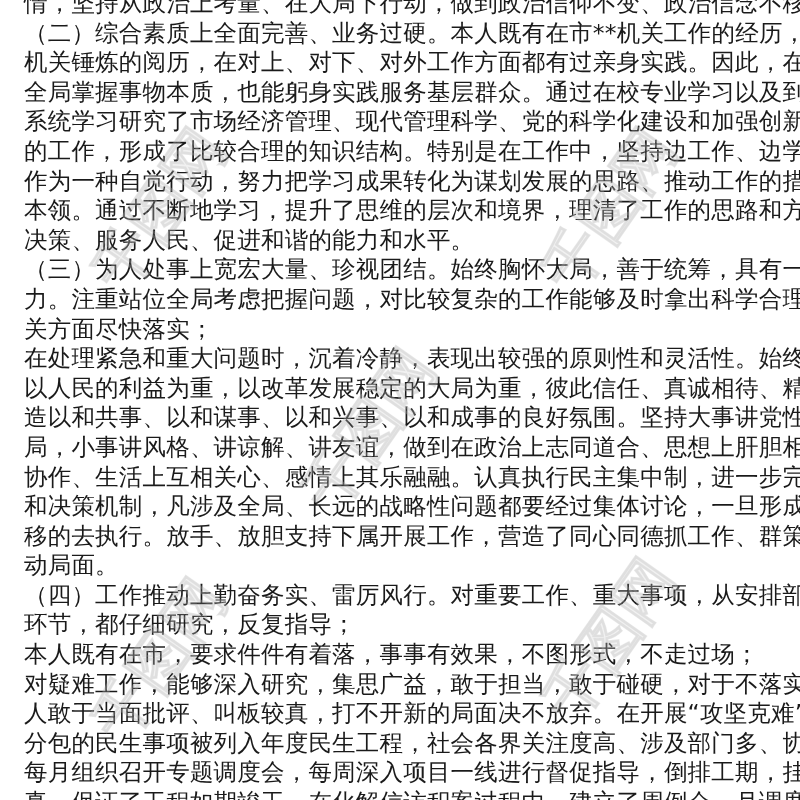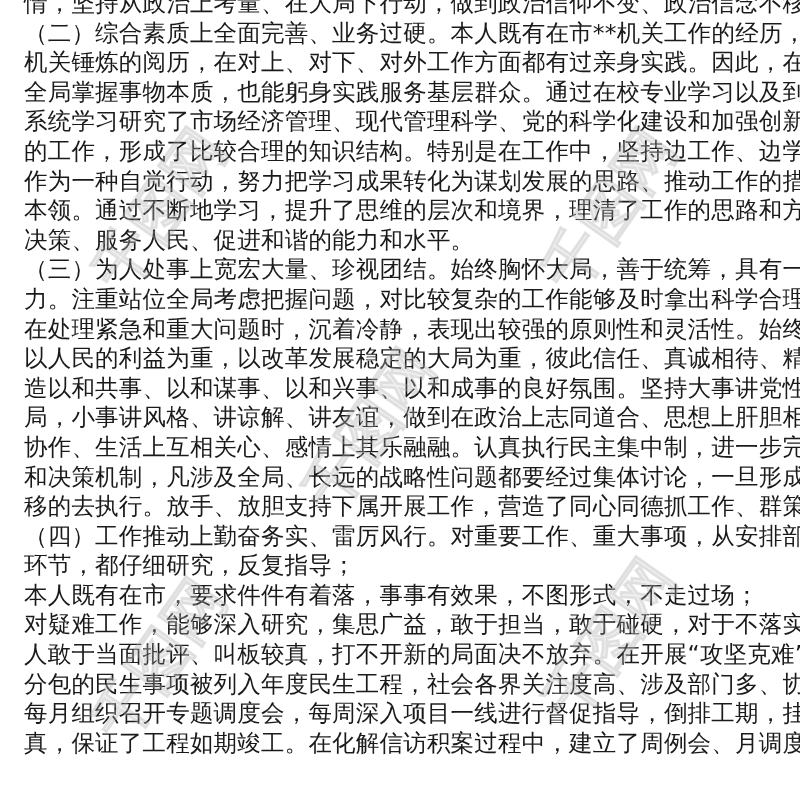--- a/index.html
+++ b/index.html
@@ -34,27 +34,29 @@
     <div class="line justify">（二）综合素质上全面完善、业务过硬。本人既有在市**机关工作的经历，也有着基层县级</div>
     <div class="line justify">机关锤炼的阅历，在对上、对下、对外工作方面都有过亲身实践。因此，在工作中既能站位</div>
     <div class="line justify">全局掌握事物本质，也能躬身实践服务基层群众。通过在校专业学习以及到地方工作实践，</div>
     <div class="line justify">系统学习研究了市场经济管理、现代管理科学、党的科学化建设和加强创新社会管理等领域</div>
     <div class="line justify">的工作，形成了比较合理的知识结构。特别是在工作中，坚持边工作、边学习，始终把学习</div>
     <div class="line justify">作为一种自觉行动，努力把学习成果转化为谋划发展的思路、推动工作的措施、狠抓落实的</div>
     <div class="line justify">本领。通过不断地学习，提升了思维的层次和境界，理清了工作的思路和方向，提高了科学</div>
     <div class="line">决策、服务人民、促进和谐的能力和水平。</div>
     <div class="line justify">（三）为人处事上宽宏大量、珍视团结。始终胸怀大局，善于统筹，具有一定的组织协调能</div>
     <div class="line justify">力。注重站位全局考虑把握问题，对比较复杂的工作能够及时拿出科学合理的方案，组织有</div>
+    <div class="line">关方面尽快落实；</div>
     <div class="line justify">在处理紧急和重大问题时，沉着冷静，表现出较强的原则性和灵活性。始终做到以事业为重，</div>
     <div class="line justify">以人民的利益为重，以改革发展稳定的大局为重，彼此信任、真诚相待、精诚团结，积极营</div>
     <div class="line justify">造以和共事、以和谋事、以和兴事、以和成事的良好氛围。坚持大事讲党性、讲原则、讲全</div>
     <div class="line justify">局，小事讲风格、讲谅解、讲友谊，做到在政治上志同道合、思想上肝胆相照、工作上密切</div>
     <div class="line justify">协作、生活上互相关心、感情上其乐融融。认真执行民主集中制，进一步完善党委内部议事</div>
     <div class="line justify">和决策机制，凡涉及全局、长远的战略性问题都要经过集体讨论，一旦形成决议必须坚定不</div>
     <div class="line justify">移的去执行。放手、放胆支持下属开展工作，营造了同心同德抓工作、群策群力谋创新的生</div>
+    <div class="line">动局面。</div>
     <div class="line justify">（四）工作推动上勤奋务实、雷厉风行。对重要工作、重大事项，从安排部署到落实每一个</div>
     <div class="line">环节，都仔细研究，反复指导；</div>
     <div class="line">本人既有在市，要求件件有着落，事事有效果，不图形式，不走过场；</div>
     <div class="line justify">对疑难工作，能够深入研究，集思广益，敢于担当，敢于碰硬，对于不落实的事、不落实的</div>
     <div class="line justify">人敢于当面批评、叫板较真，打不开新的局面决不放弃。在开展“攻坚克难”集中行动中，所</div>
     <div class="line justify">分包的民生事项被列入年度民生工程，社会各界关注度高、涉及部门多、协调难度大。期间，</div>
     <div class="line justify">每月组织召开专题调度会，每周深入项目一线进行督促指导，倒排工期，挂图作战，要账较</div>
     <div class="line justify">真，保证了工程如期竣工。在化解信访积案过程中，建立了周例会、月调度制度，并主动分</div>
   </div>
 <div id="wm-layer">

